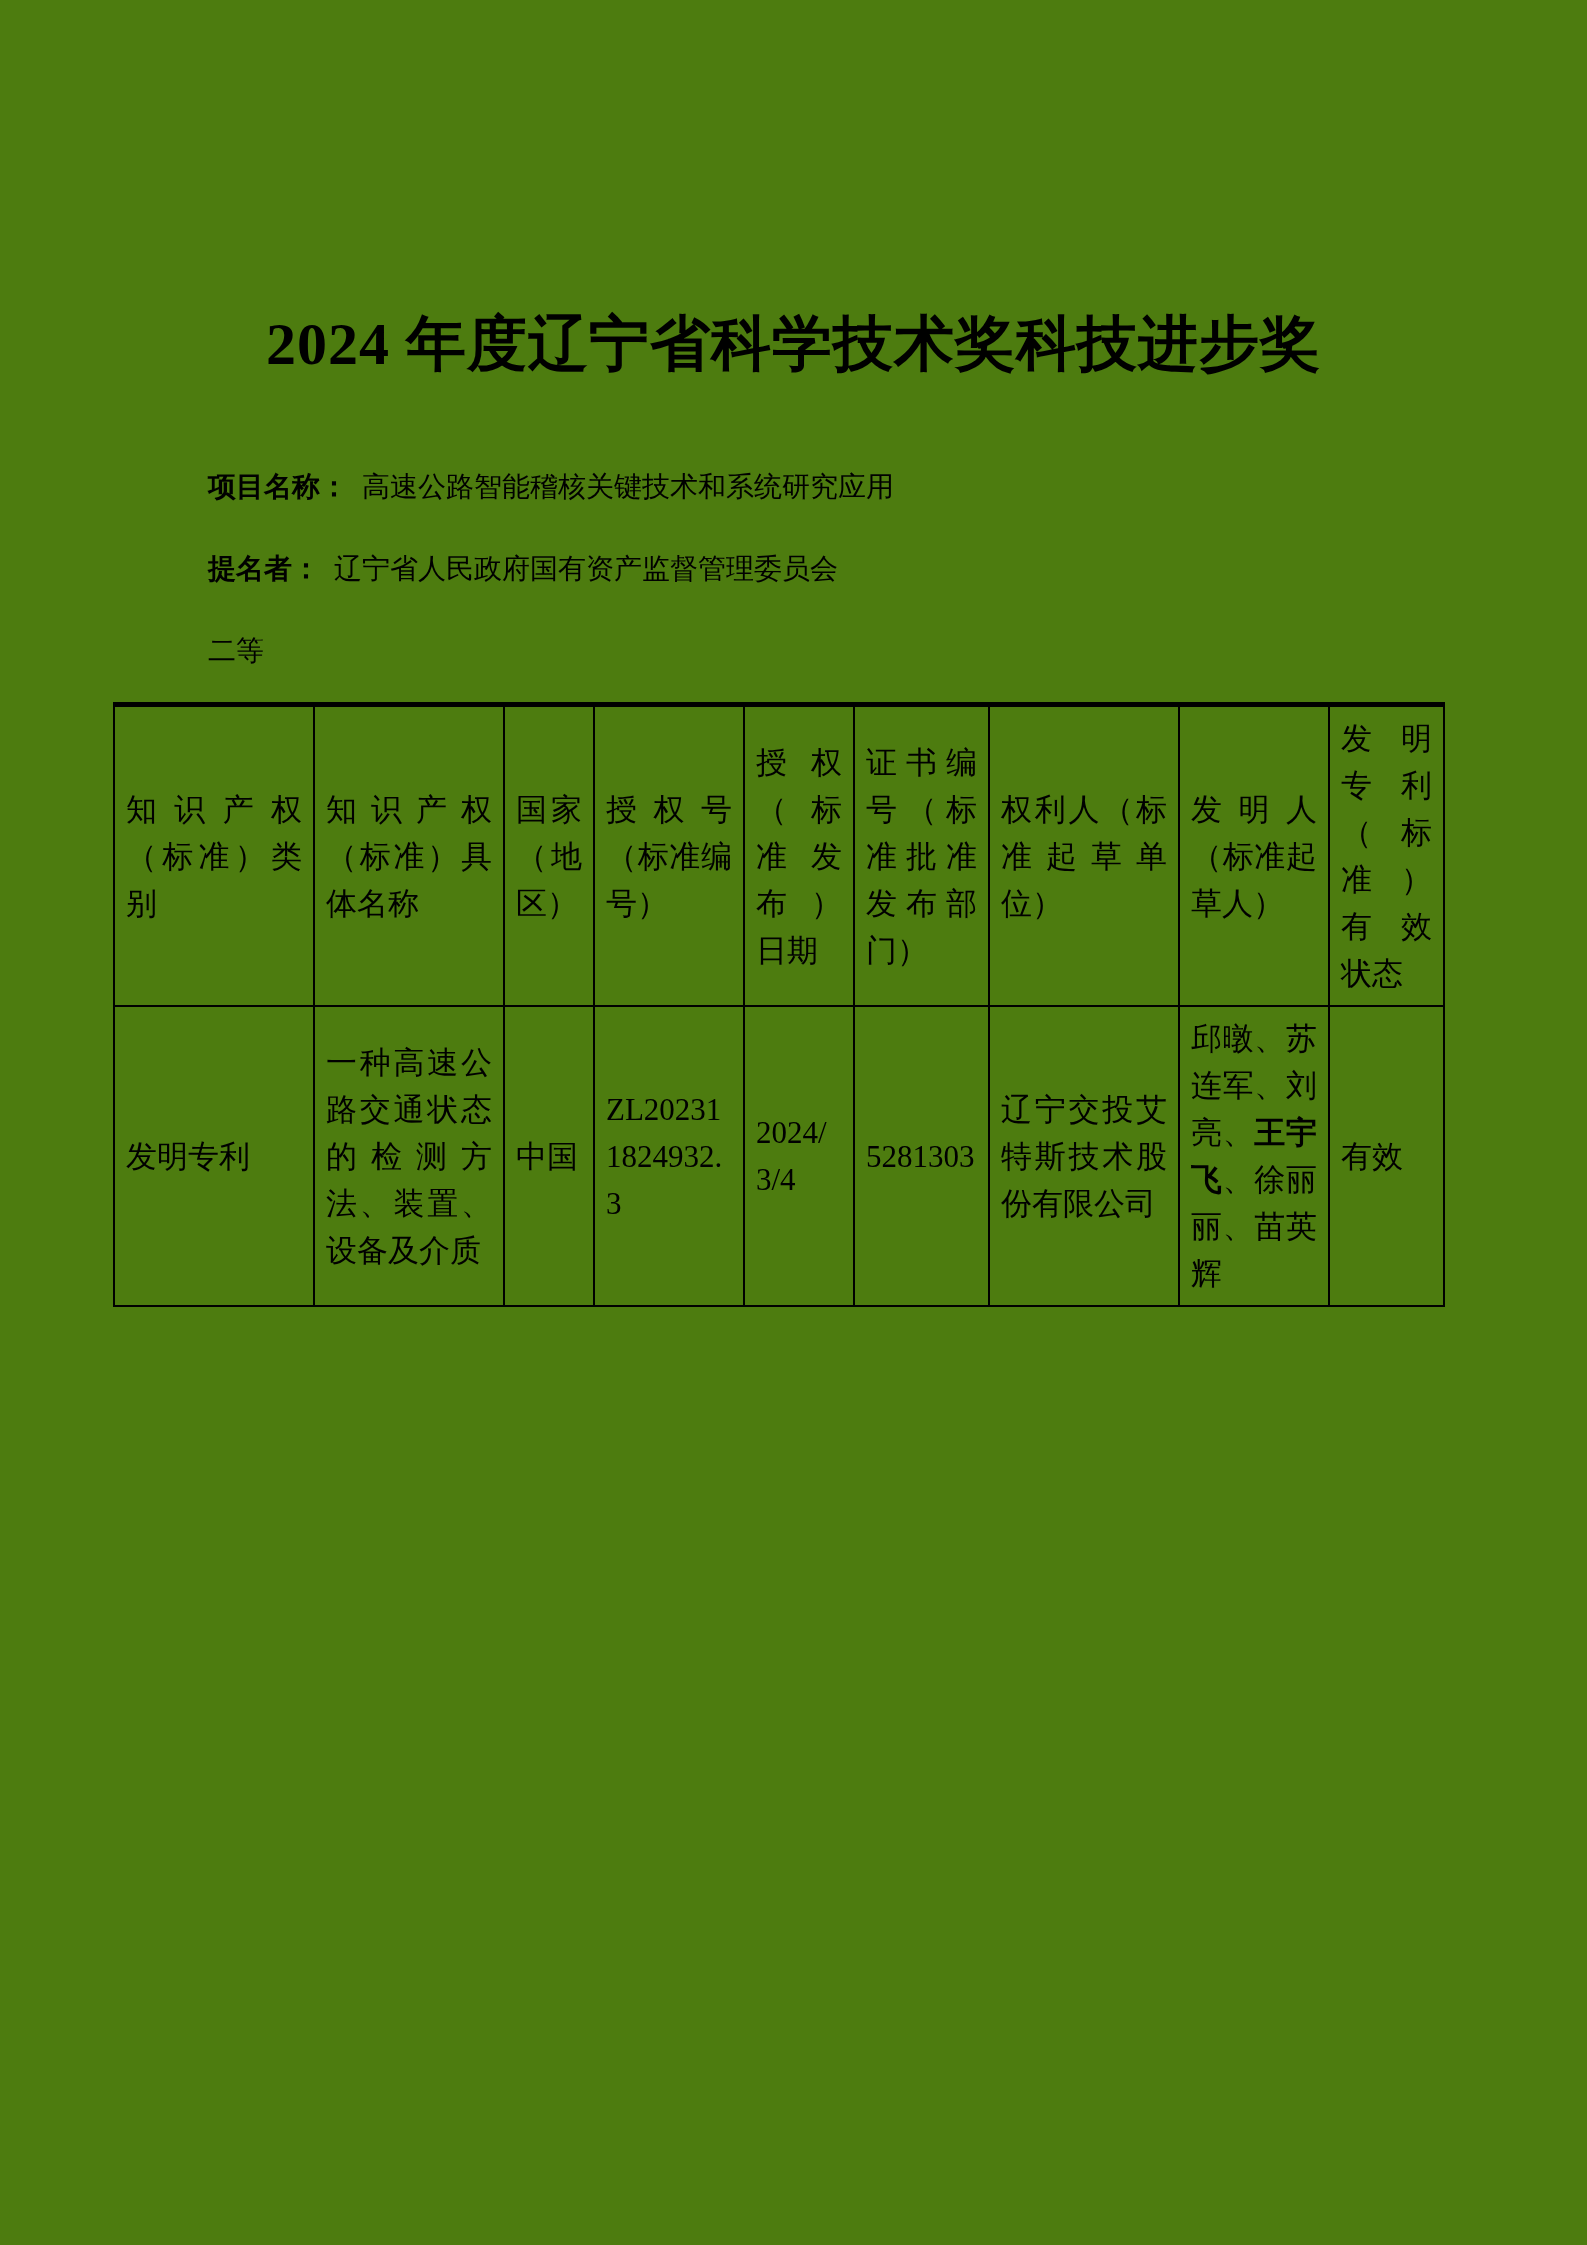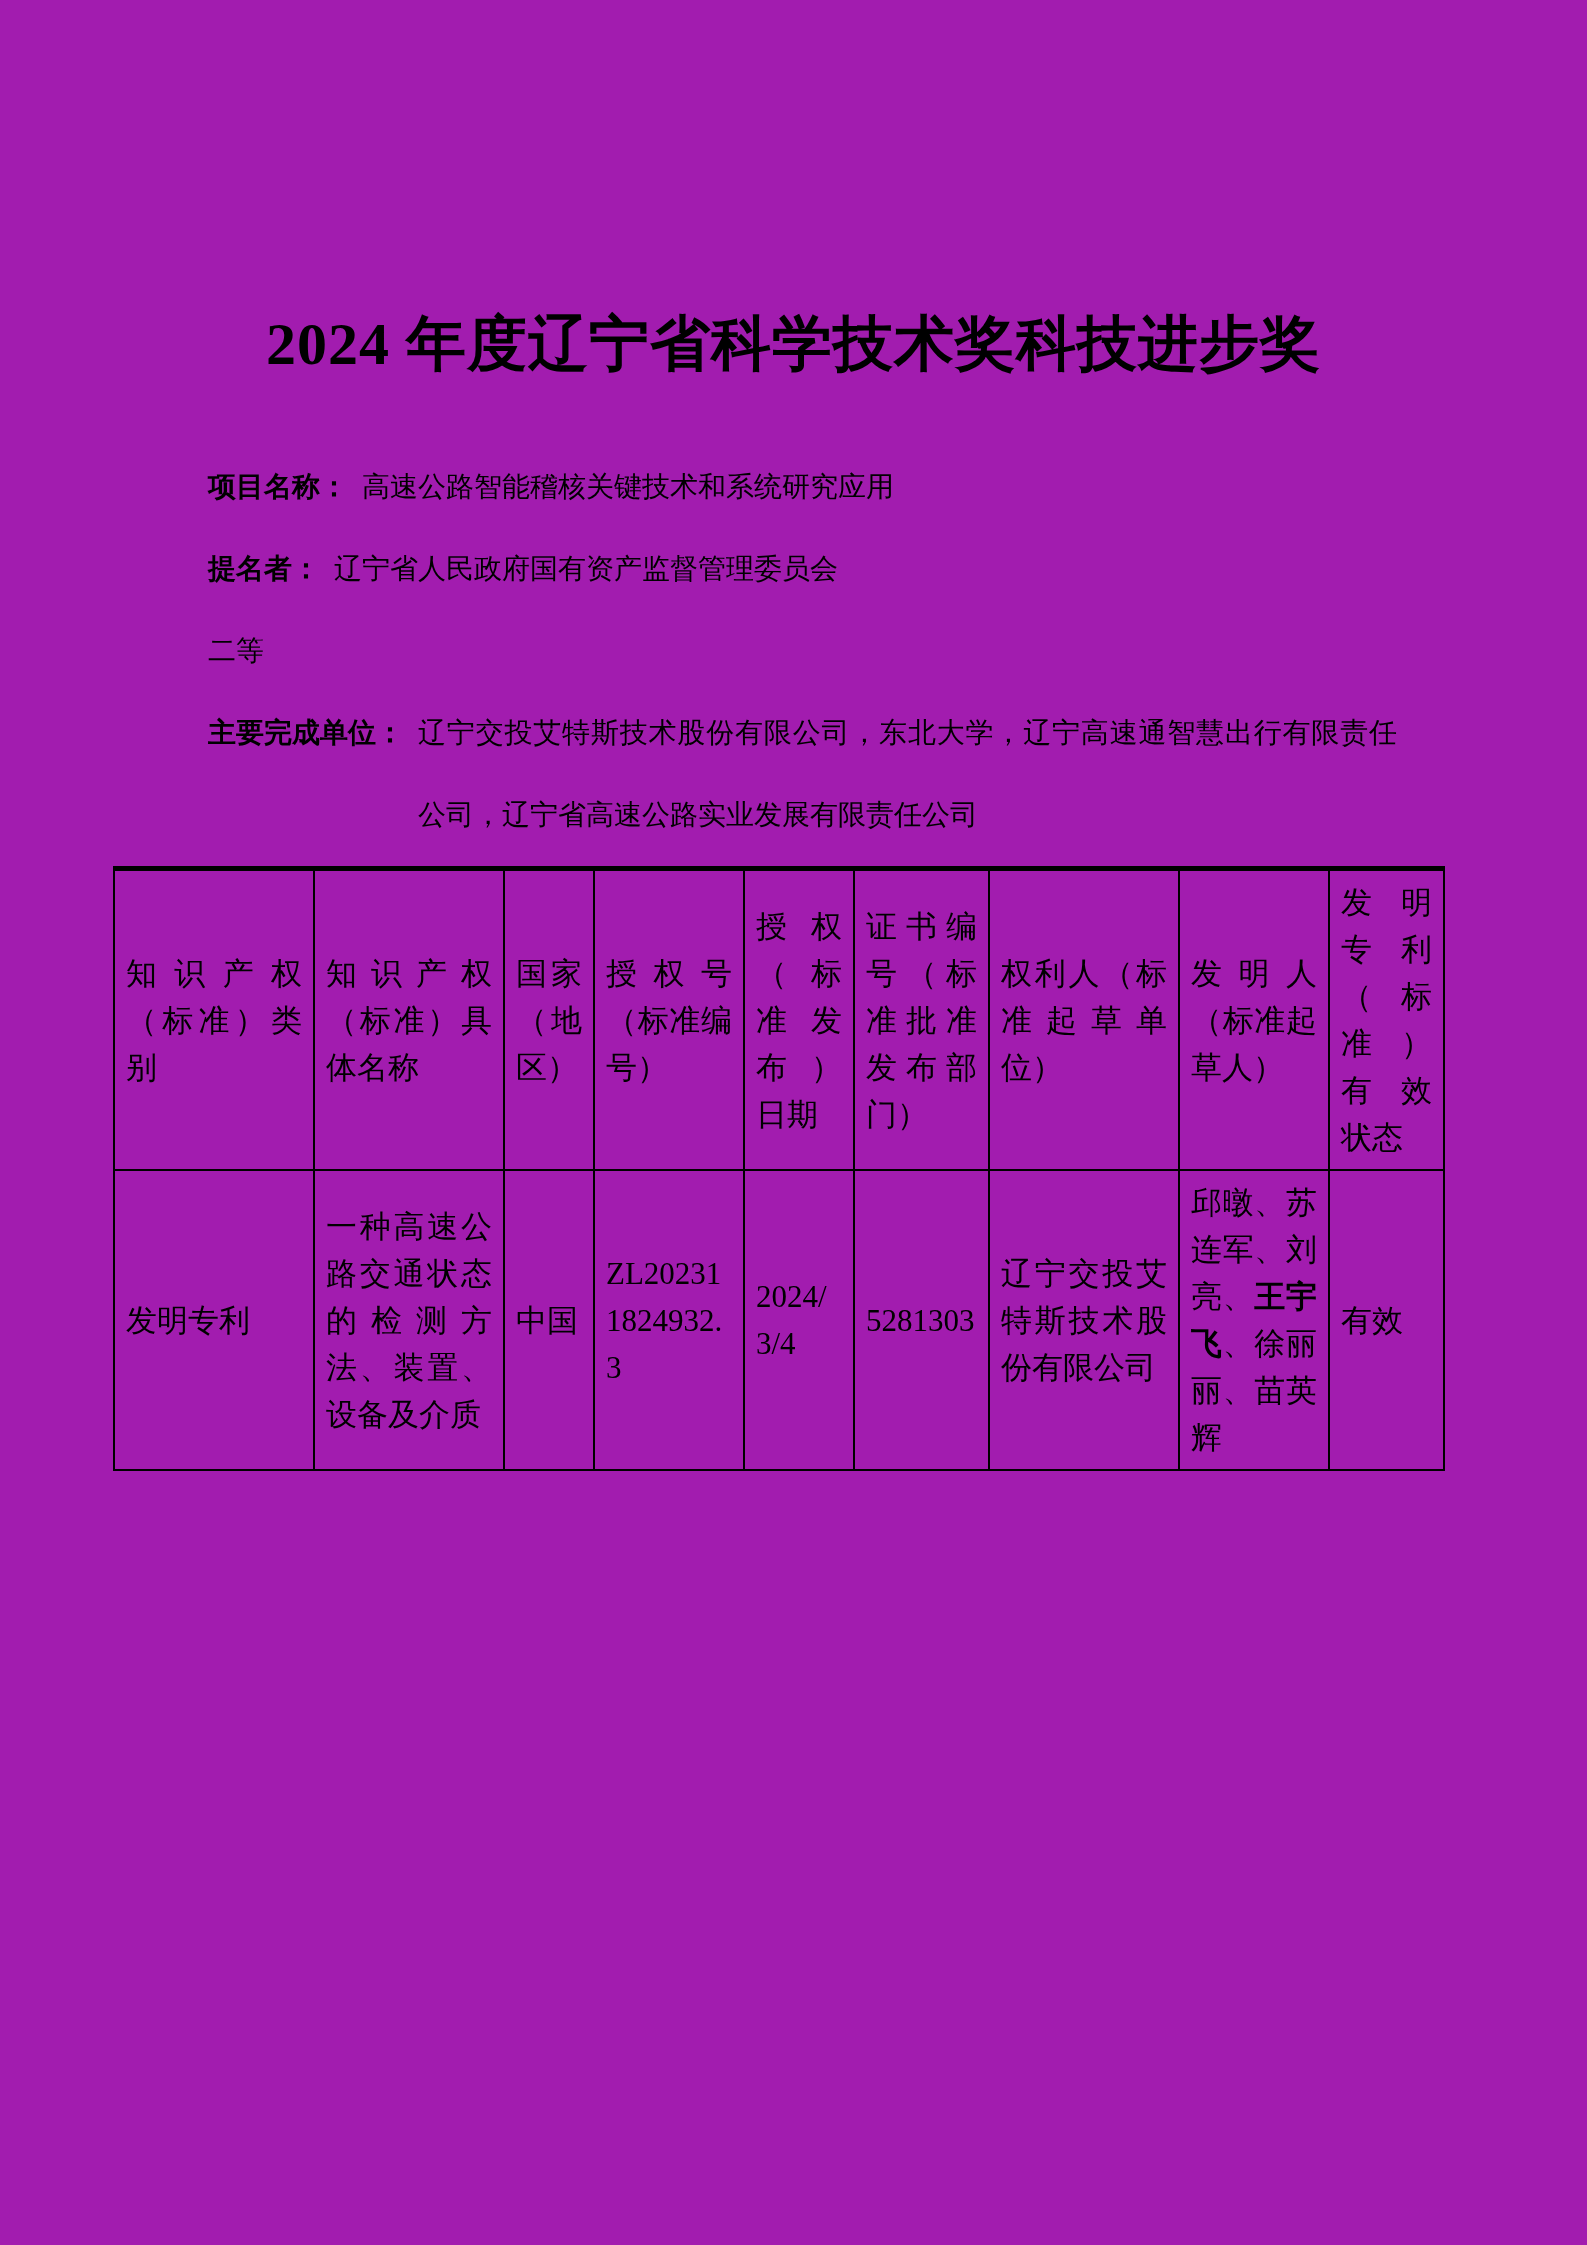--- a/index.html
+++ b/index.html
@@ -1,20 +1,20 @@
 <!DOCTYPE html>
 <html><head>
 <meta charset="utf-8">
 <style>
   html,body{margin:0;padding:0;background:#e8e8e8;}
   .page{
     position:relative;
     width:1587px;
     height:2245px;
-    background:#a21caf;
+    background:#4d7c0f;
     margin:0 auto;
     font-family:"Liberation Serif","DejaVu Serif",serif;
     color:#000;
     overflow:hidden;
   }
   .doc-title{
     padding-top:290px;
     text-align:center;
     font-size:60px;
     font-weight:bold;
@@ -89,24 +89,20 @@
       <span class="field-label">项目名称：</span>
       <span class="field-value">高速公路智能稽核关键技术和系统研究应用</span>
     </div>
     <div class="field-row">
       <span class="field-label">提名者：</span>
       <span class="field-value">辽宁省人民政府国有资产监督管理委员会</span>
     </div>
     <div class="field-row">
       <span class="field-value">二等</span>
     </div>
-    <div class="field-row">
-      <span class="field-label">主要完成单位：</span>
-      <span class="field-value">辽宁交投艾特斯技术股份有限公司，东北大学，辽宁高速通智慧出行有限责任公司，辽宁省高速公路实业发展有限责任公司</span>
-    </div>
   </div>
 
 
   <table class="ip-table">
     <colgroup>
       <col style="width:200px">
         <col style="width:190px">
         <col style="width:90px">
       <col style="width:150px">
         <col style="width:110px">

